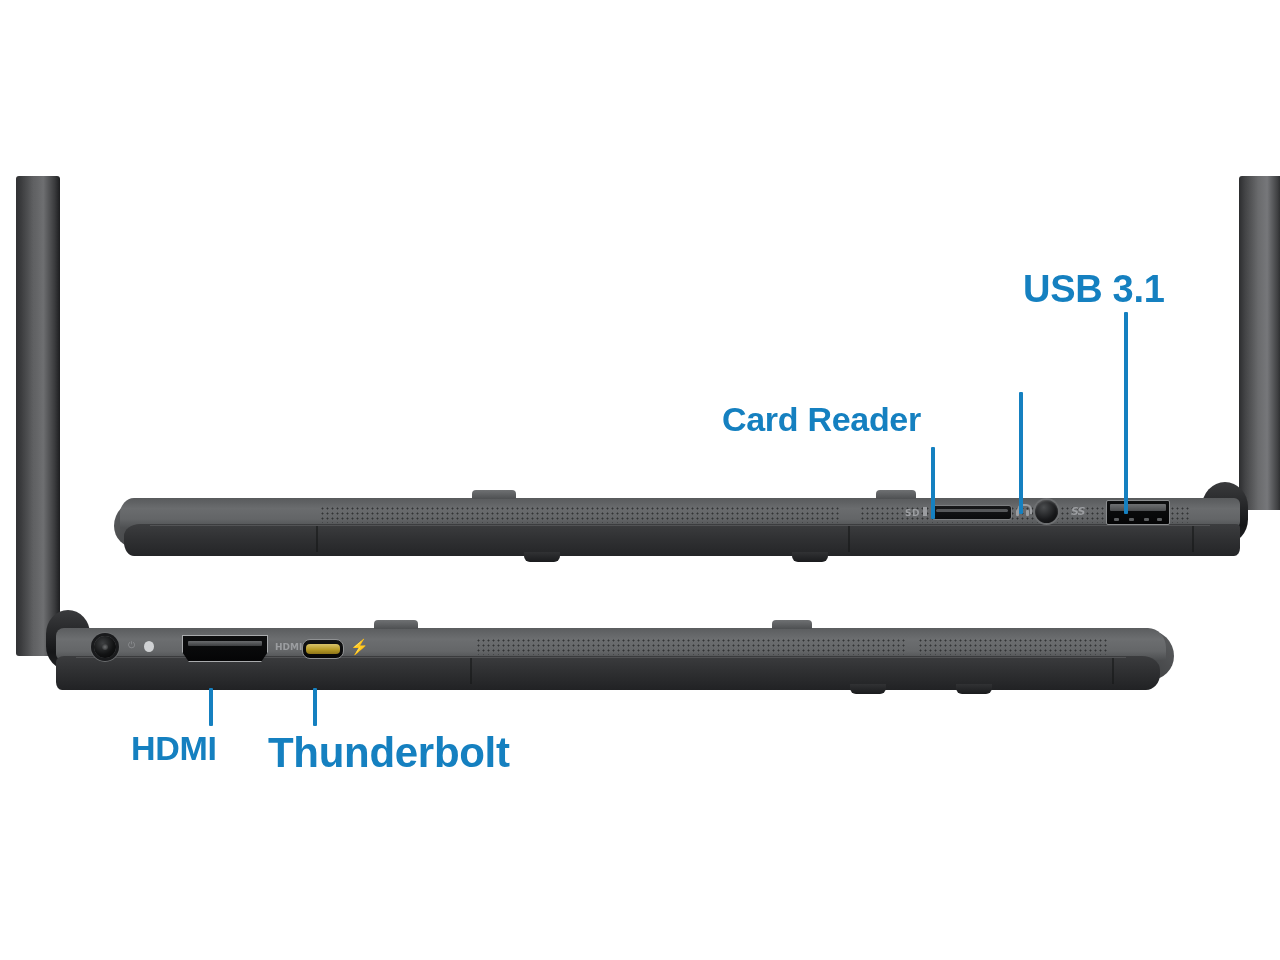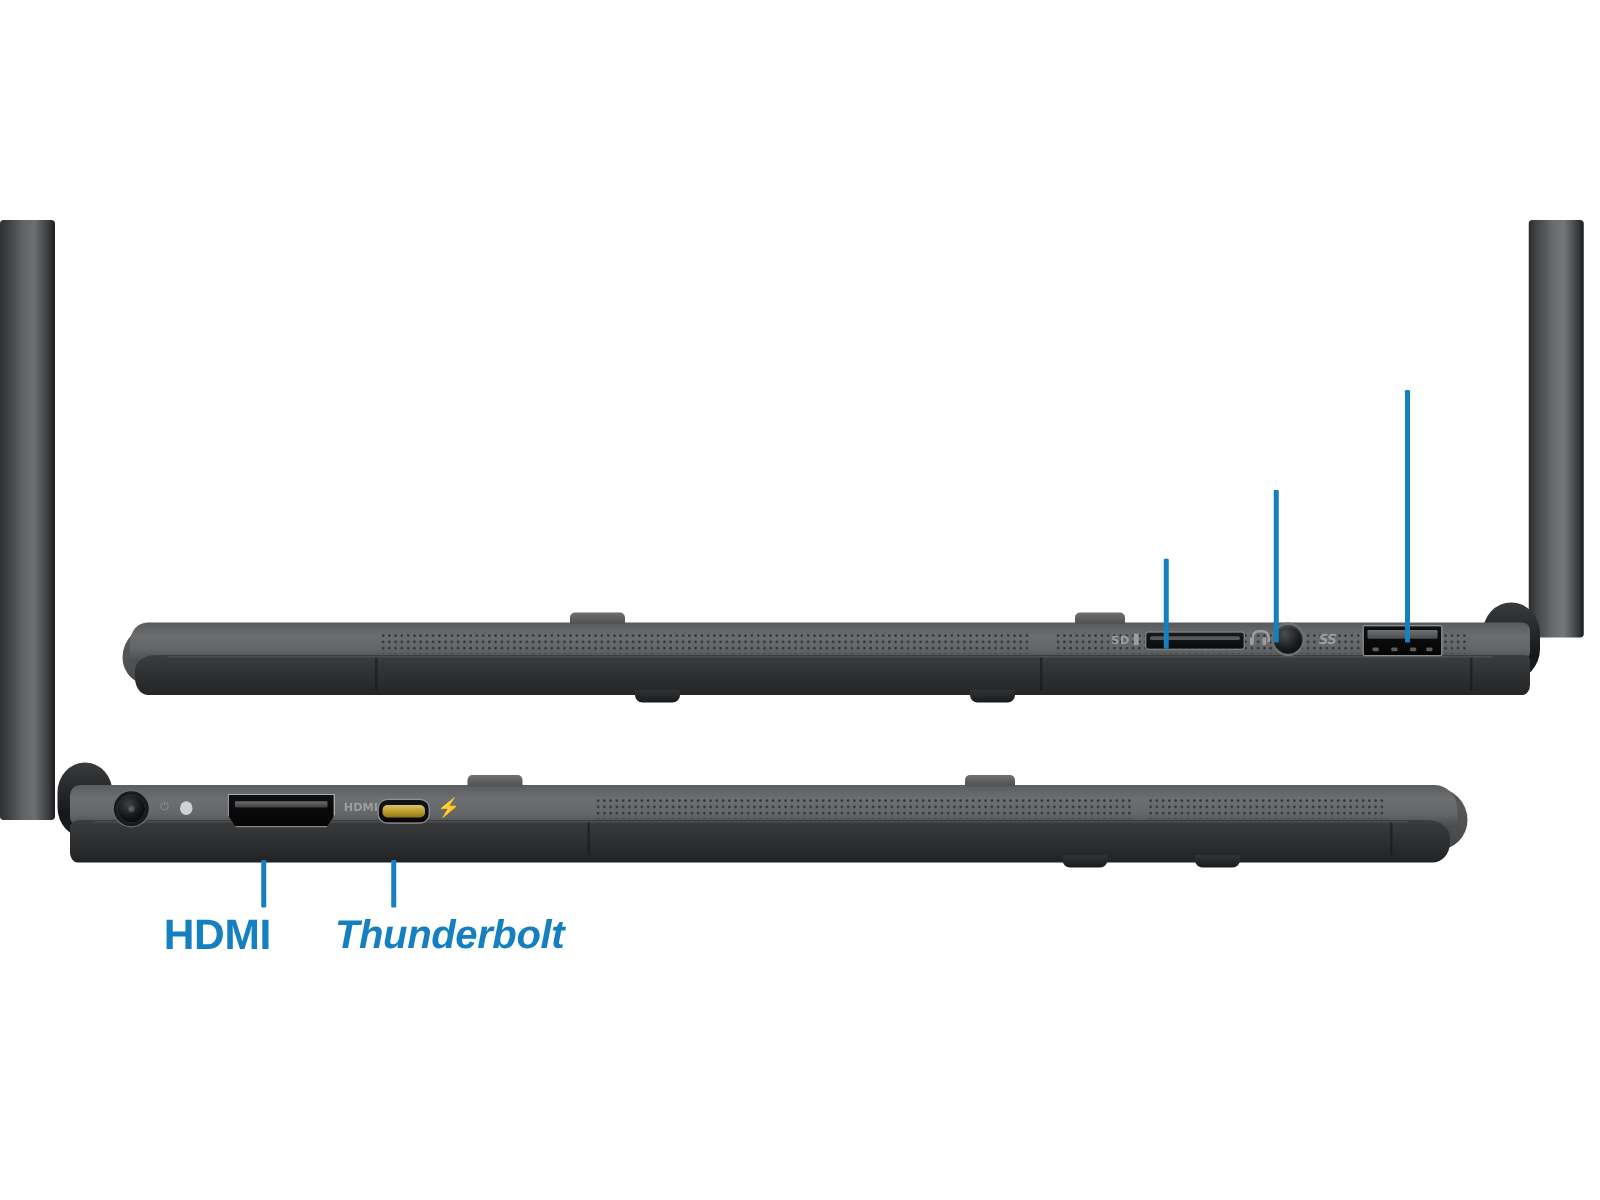--- a/index.html
+++ b/index.html
@@ -7,38 +7,38 @@
        font-family:"Liberation Sans",sans-serif;}
   #stage{position:relative;width:1280px;height:960px;background:#ffffff;overflow:hidden;}
 
   
   .anno{position:absolute;color:#1580c0;font-weight:bold;white-space:nowrap;
         letter-spacing:-0.3px;}
   #lbl-usb   {left:1023px;top:268px;font-size:38px;}
   #lbl-hp    {left:780px; top:352px;font-size:34px;}
   #lbl-card  {left:722px; top:400px;font-size:34px;}
   #lbl-hdmi  {left:131px; top:729px;font-size:34px;}
-  #lbl-tb    {left:268px; top:729px;font-size:32px;font-style:italic;}
+  #lbl-tb    {left:268px; top:729px;font-size:42px;}
 
   .leader{position:absolute;background:#1580c0;width:4px;border-radius:1px;}
   #ld-card{left:931px; top:447px;height:72px;}
   #ld-hp  {left:1019px;top:392px;height:122px;}
   #ld-usb {left:1124px;top:312px;height:202px;}
   #ld-hdmi{left:209px; top:688px;height:38px;}
   #ld-tb  {left:313px; top:688px;height:38px;}
 
   
   .lid{position:absolute;background:
         linear-gradient(90deg,#2a2b2d 0%,#3b3c3e 16%,#68696b 42%,#747577 60%,#4a4b4d 85%,#232426 100%);
        border-radius:3px;}
   .lid-inner{position:absolute;inset:0;border-radius:3px;
        background:linear-gradient(90deg,rgba(255,255,255,0.07),rgba(255,255,255,0) 45%);}
 
   
-  #unit-top{position:absolute;left:0;top:176px;width:1096px;height:420px;}
+  #unit-top{position:absolute;left:16px;top:176px;width:1096px;height:420px;}
 
   
   #top-lid{left:0px;top:0px;width:44px;height:480px;
            background:linear-gradient(90deg,#212224 0%,#2e2f31 10%,#5f6062 40%,#6e6f71 62%,#3a3b3d 88%,#1c1d1f 100%);}
   
   #top-lid-r{left:1223px;top:0px;width:44px;height:334px;
            background:linear-gradient(90deg,#1d1e20 0%,#3a3b3d 14%,#6a6b6d 44%,#76777a 64%,#3e3f41 88%,#1b1c1e 100%);}
 
   
   #top-base{position:absolute;left:104px;top:322px;width:1120px;height:68px;}
@@ -235,16 +235,18 @@
       <div class="bolt" style="left:294px;top:11px;">⚡</div>
     </div>
   </div>
 
   <div class="leader" id="ld-card"></div>
   <div class="leader" id="ld-hp"></div>
   <div class="leader" id="ld-usb"></div>
   <div class="leader" id="ld-hdmi"></div>
   <div class="leader" id="ld-tb"></div>
 
+  <div class="anno" id="lbl-usb">USB 3.1</div>
+  <div class="anno" id="lbl-card">Card Reader</div>
   <div class="anno" id="lbl-hdmi">HDMI</div>
   <div class="anno" id="lbl-tb">Thunderbolt</div>
 
 </div>
 
 </body></html>

